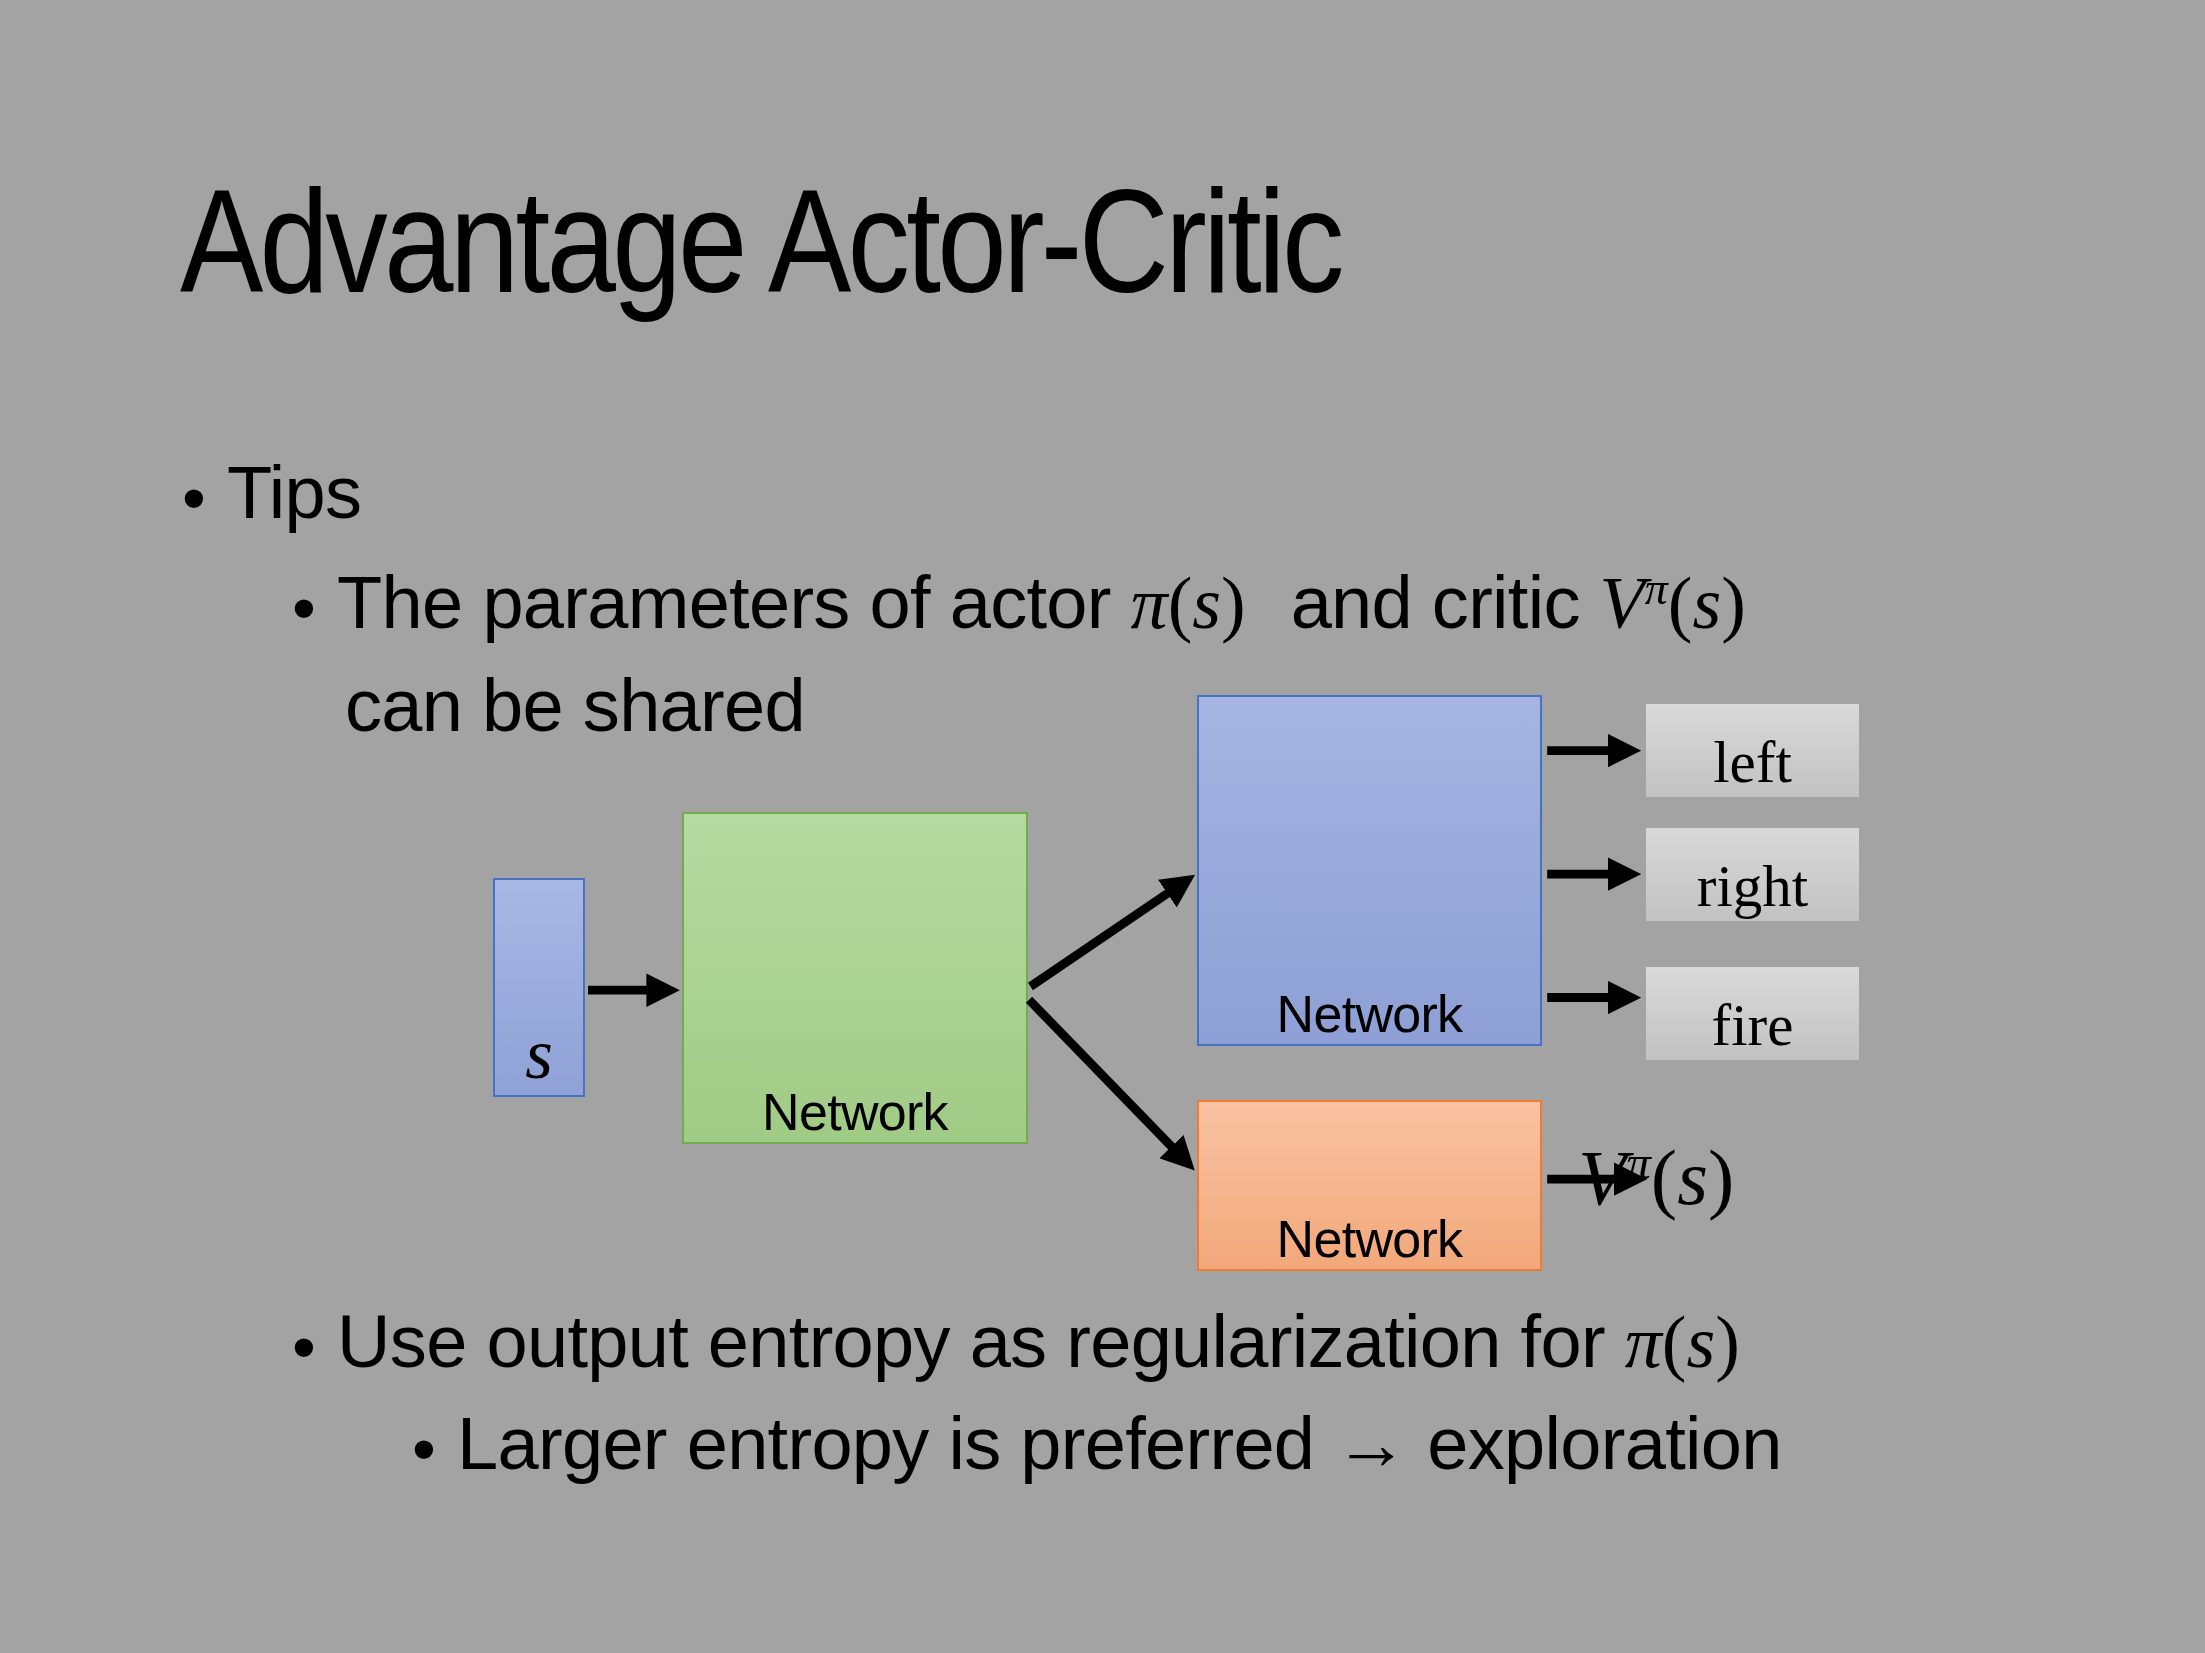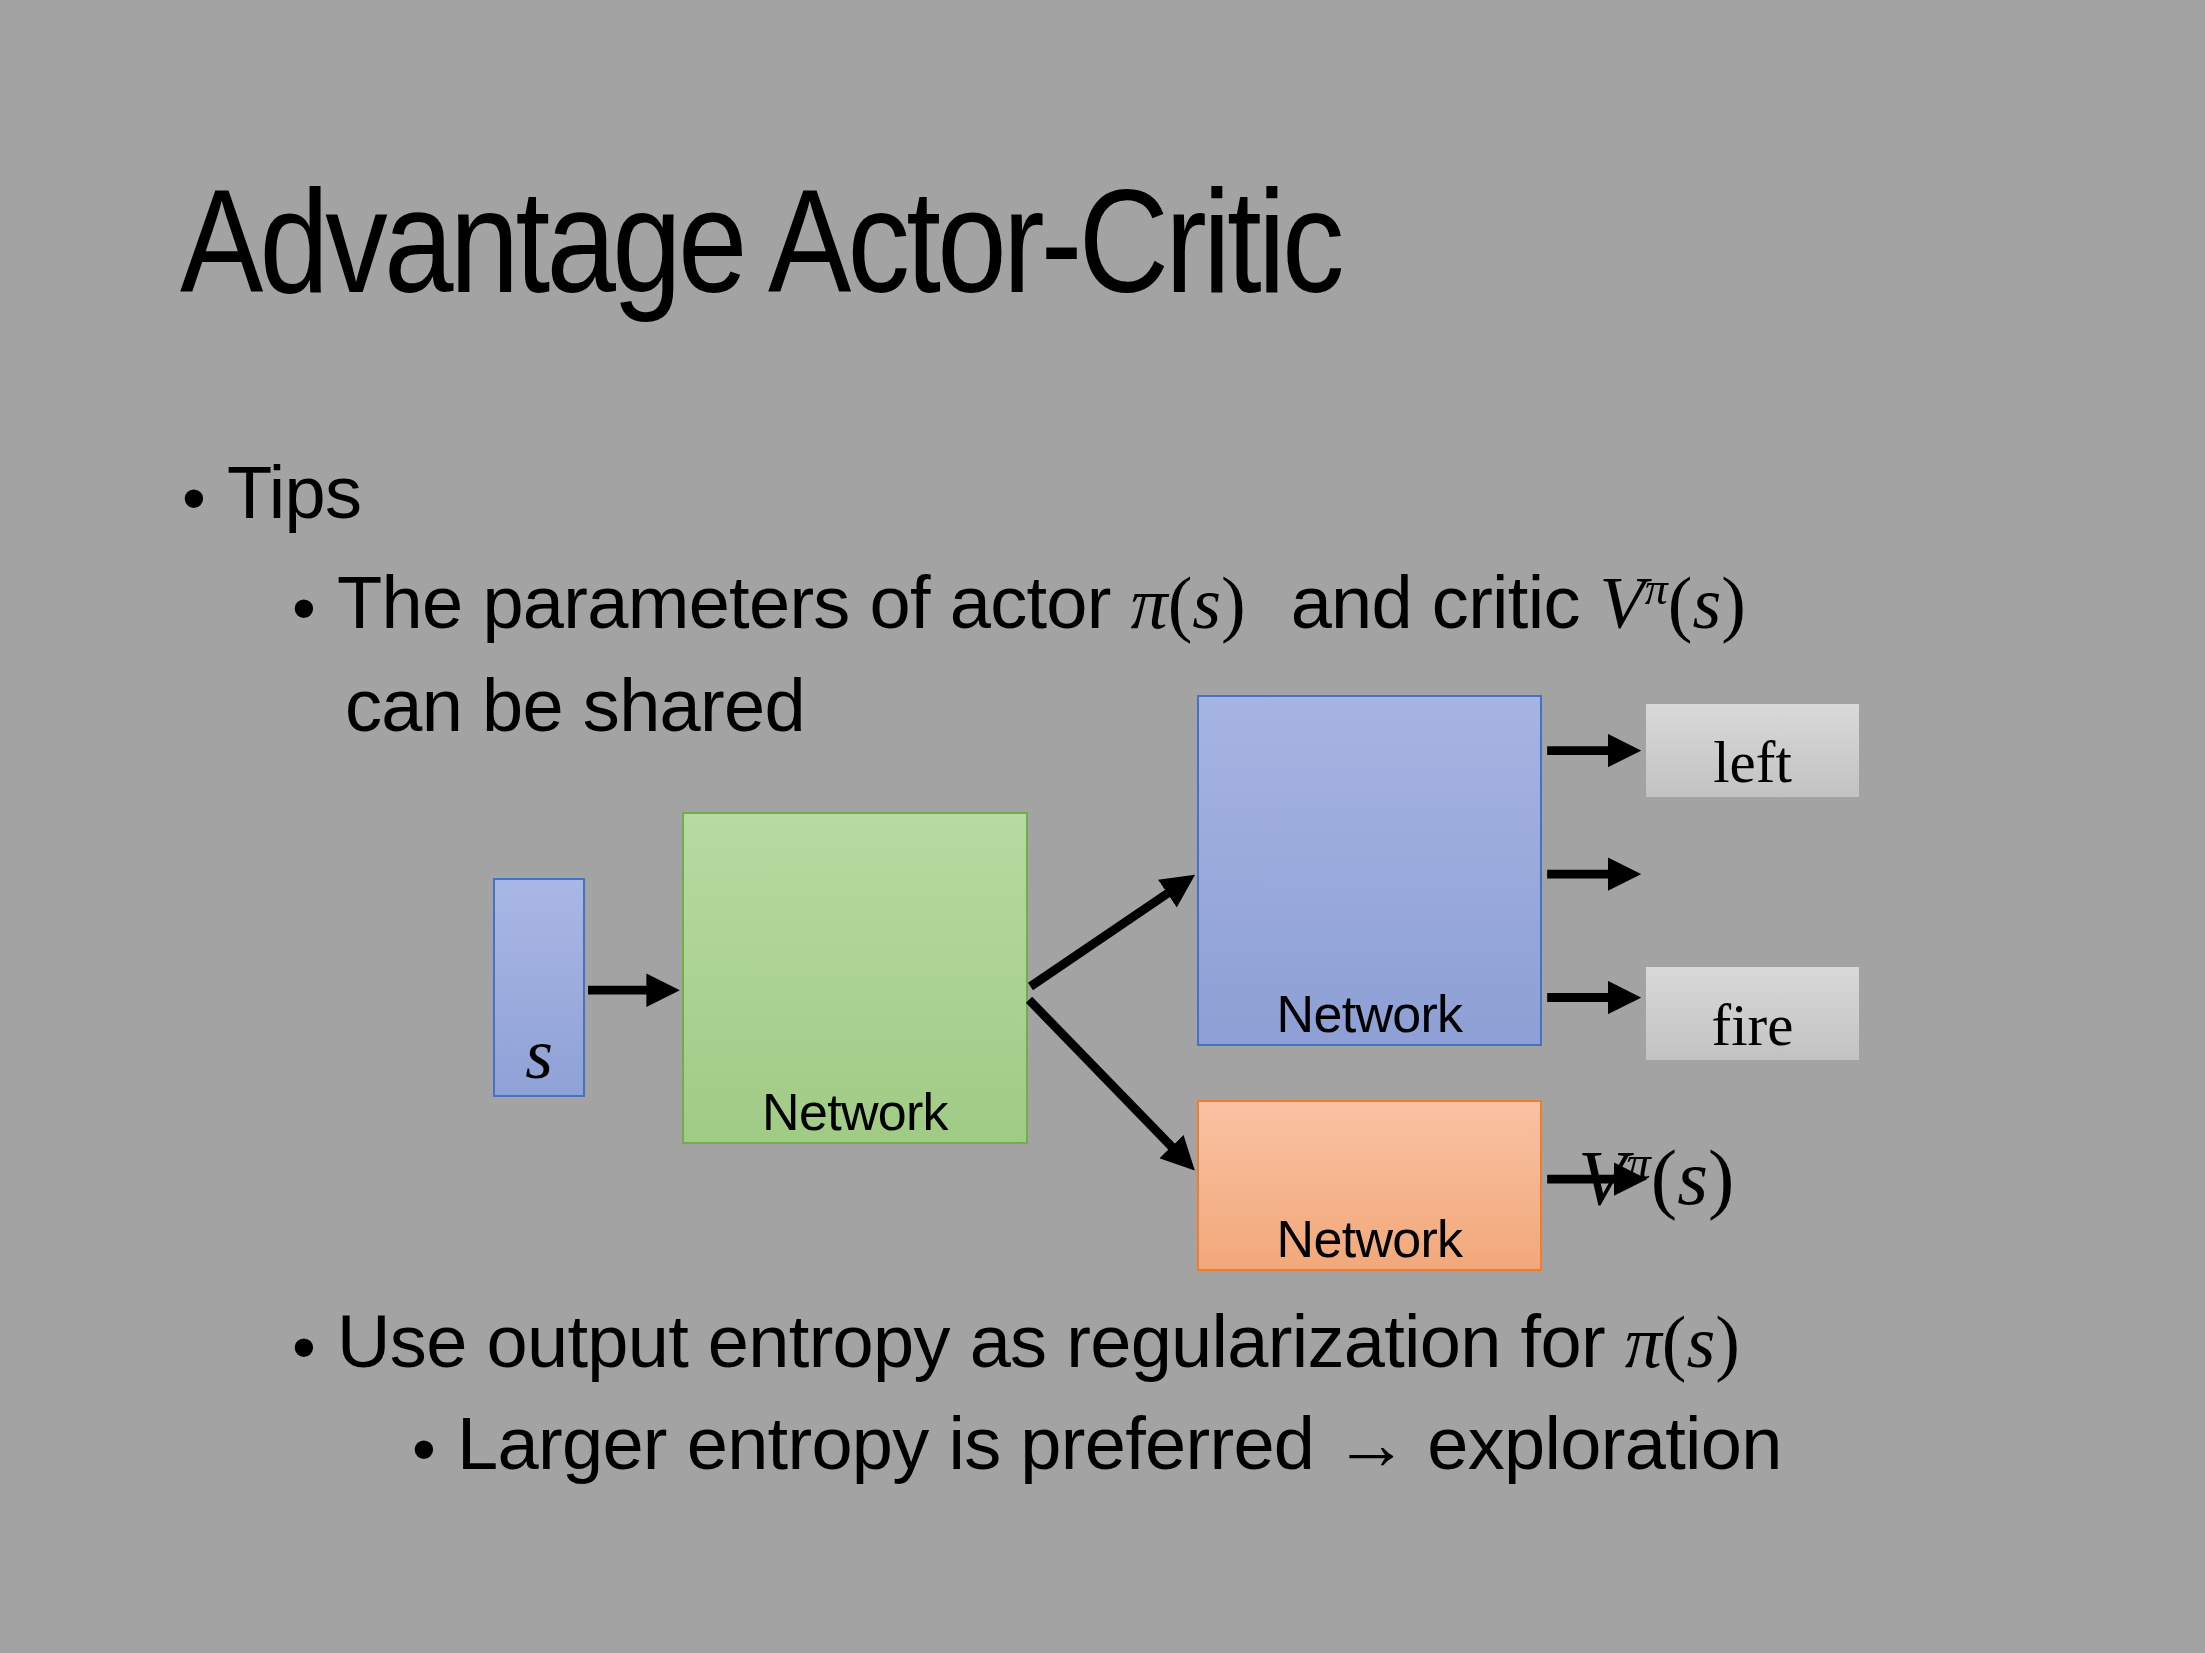--- a/index.html
+++ b/index.html
@@ -149,20 +149,23 @@
     <span class="net-label">Network</span>
   </div>
 
   <div class="dbox box-critic">
     <span class="net-label">Network</span>
   </div>
 
   <div class="dbox box-action box-action-left">
     <span>left</span>
   </div>
+  <div class="dbox box-action box-action-right">
+    <span>right</span>
+  </div>
   <div class="dbox box-action box-action-fire">
     <span>fire</span>
   </div>
 
   <div class="value-output"><span class="math"><span class="mi">V</span><sup>π</sup><span class="mo">(</span><span class="mi">s</span><span class="mo">)</span></span></div>
 
   <svg class="arrow-layer" width="2205" height="1654" viewBox="0 0 3000 2250" xmlns="http://www.w3.org/2000/svg">
     <defs>
       <marker id="ah" viewBox="0 0 10 10" refX="1" refY="5" markerWidth="3.8" markerHeight="3.8" orient="auto-start-reverse">
         <path d="M 0 0 L 10 5 L 0 10 z" fill="#000000"></path>

